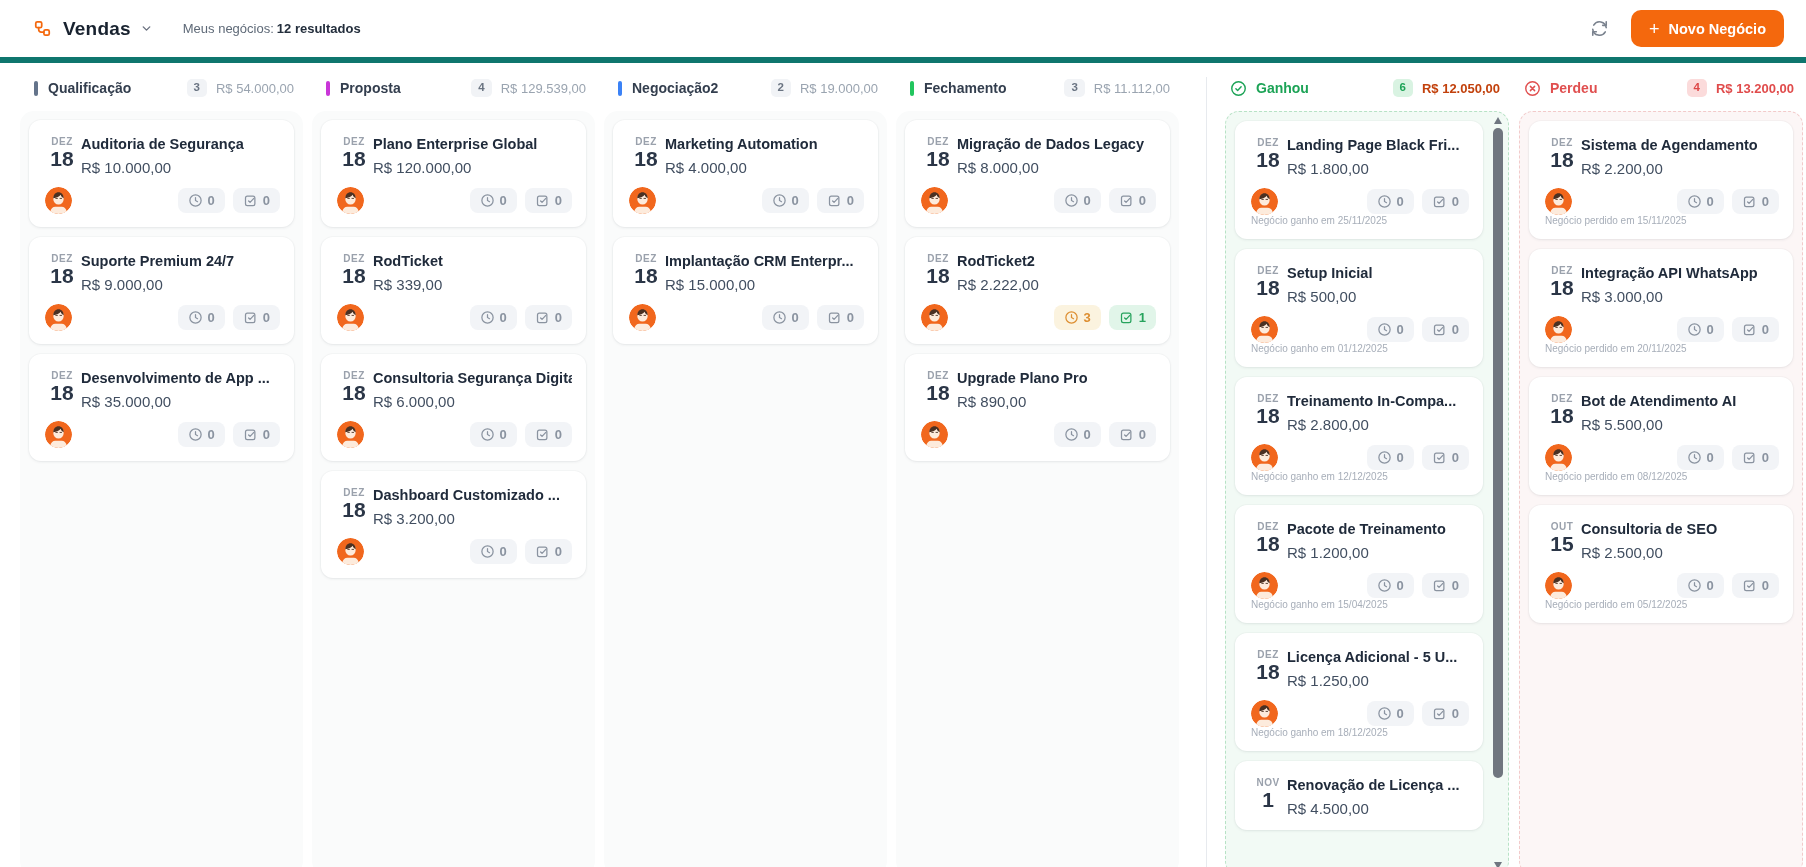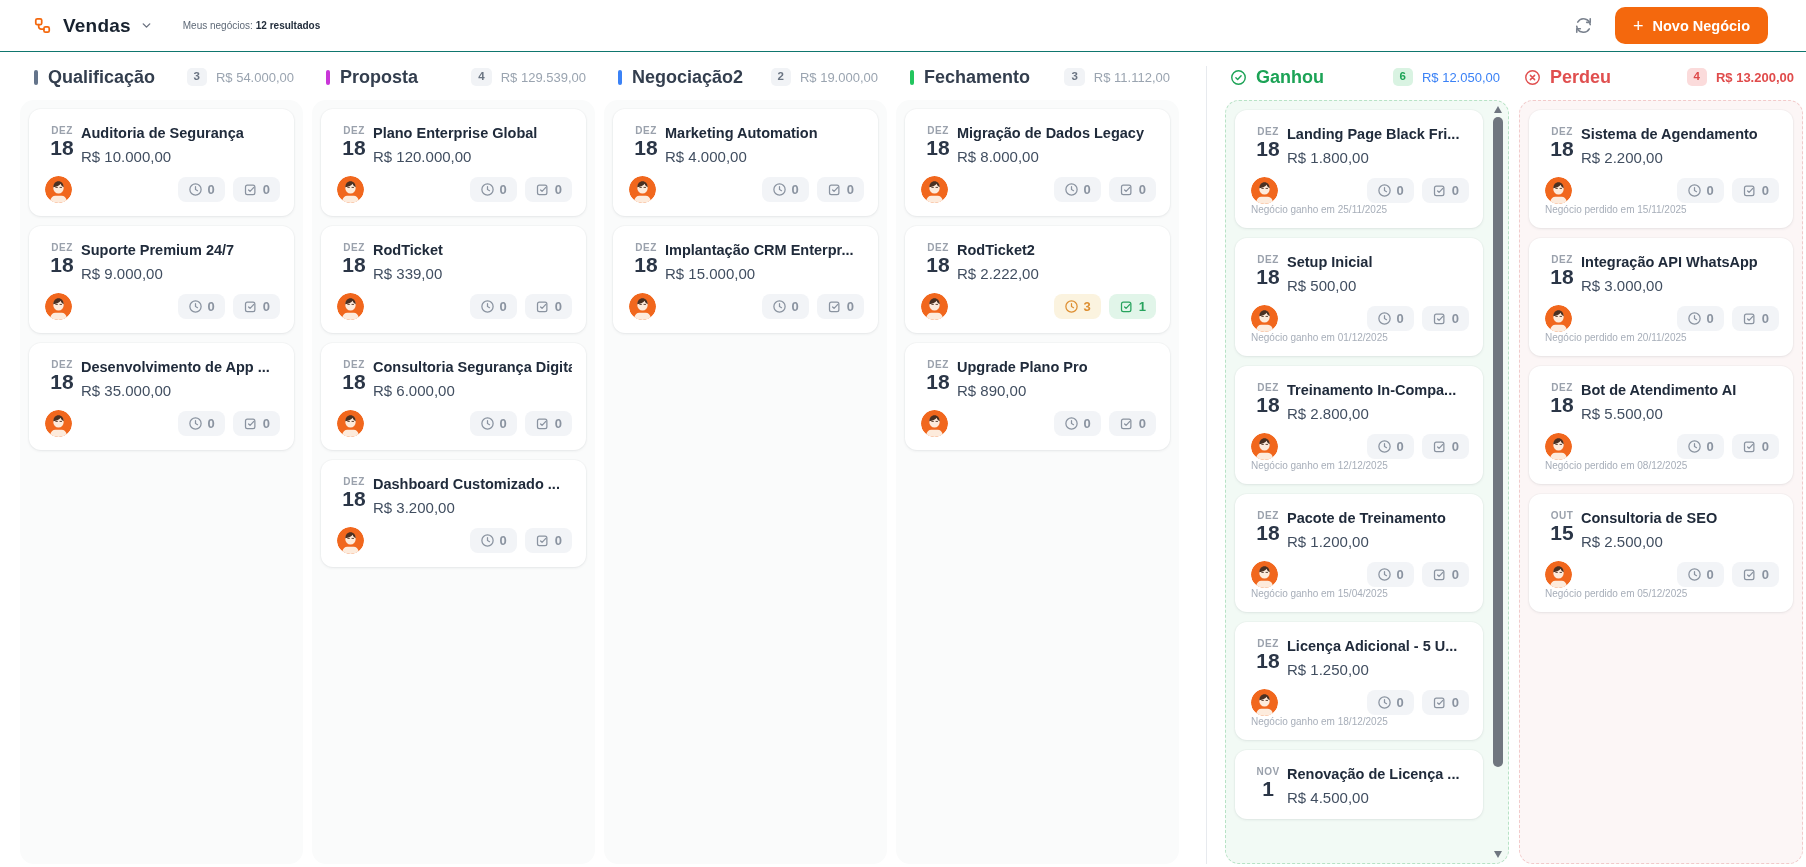--- a/index.html
+++ b/index.html
@@ -1,53 +1,53 @@
 <!DOCTYPE html>
 <html><head>
 <meta charset="utf-8">
 <style>
   *{margin:0;padding:0;box-sizing:border-box}
   html,body{width:1806px;height:867px;overflow:hidden;background:#fff;
     font-family:"Liberation Sans",sans-serif;-webkit-font-smoothing:antialiased}
 
   
-  .topbar{height:52px;display:flex;align-items:center;justify-content:space-between;
-    padding:0 38px 0 33px;border-bottom:1px solid #0f766e;background:#fff}
+  .topbar{height:63px;display:flex;align-items:center;justify-content:space-between;
+    padding:0 22px 0 33px;border-bottom:6px solid #0f766e;background:#fff}
   .tb-left{display:flex;align-items:center}
   .board-icon{display:flex;margin-right:11px}
   .board-title{font-size:19px;font-weight:700;color:#18222F;letter-spacing:.2px}
   .chev{display:flex;margin-left:9px;cursor:pointer}
-  .results{margin-left:30px;font-size:10px;color:#5E6977}
+  .results{margin-left:30px;font-size:13px;color:#5E6977}
   .results b{color:#232E3C;font-weight:700;margin-left:3px}
   .tb-right{display:flex;align-items:center;gap:20px}
   .refresh-btn{background:none;border:none;cursor:pointer;display:flex;padding:2px}
   .new-btn{display:flex;align-items:center;gap:9px;background:#F4680D;color:#fff;border:none;
     border-radius:10px;height:37px;padding:0 18px;font-size:14.5px;font-weight:700;
     font-family:inherit;cursor:pointer}
   .new-btn .plus{font-size:18px;font-weight:400;line-height:1}
 
   
   .board{display:flex;align-items:stretch;padding:14px 12px 5px 20px;height:817px}
   .colwrap{width:283px;margin-right:9px;display:flex;flex-direction:column;flex:none}
   .colwrap.special{width:284px;margin-right:10px}
   .vdivider{width:1px;background:#E7EAEE;margin:0 18px;flex:none}
 
   .chead{display:flex;align-items:center;height:22px;margin-bottom:12px;
     padding:0 9px 0 14px;flex:none}
   .chead.special{padding-left:5px}
   .cbar{width:4px;height:15px;border-radius:2px;margin-right:10px;flex:none}
   .hicon{display:flex;margin-right:9px;flex:none}
-  .cname{font-size:18px;font-weight:700;color:#333E4E;white-space:nowrap}
+  .cname{font-size:14px;font-weight:700;color:#333E4E;white-space:nowrap}
   .cname.won{color:#1CA356}.cname.lost{color:#E04F4F}
   .ccount{margin-left:auto;background:#F1F3F6;color:#6A7482;font-size:11.5px;font-weight:600;
     border-radius:5px;padding:3px 7px;line-height:1}
   .ccount.won{background:#D9F3E2;color:#1CA356}
   .ccount.lost{background:#FBDBDB;color:#DD4747}
   .ctotal{margin-left:9px;font-size:13px;color:#9AA4B0;white-space:nowrap}
-  .ctotal.won{color:#3b82f6;font-weight:400}
+  .ctotal.won{color:#c2410c;font-weight:700}
   .ctotal.lost{color:#E04B4B;font-weight:700}
 
   .cbody{flex:1;background:#FAFBFB;border-radius:14px;padding:9px;overflow:hidden;position:relative}
   .cbody.won{background:#F2FAF5;border:1px dashed #B7E2C5;padding-right:25px}
   .cbody.lost{background:#FCF6F6;border:1px dashed #F2CACA}
 
   
   .card{background:#fff;border-radius:12px;padding:15px 14px 13px 16px;margin-bottom:10px;
     box-shadow:0 1px 3px rgba(23,32,48,.08),0 0 0 1px rgba(23,32,48,.02);cursor:pointer}
   .cmain{display:flex;gap:2px}

